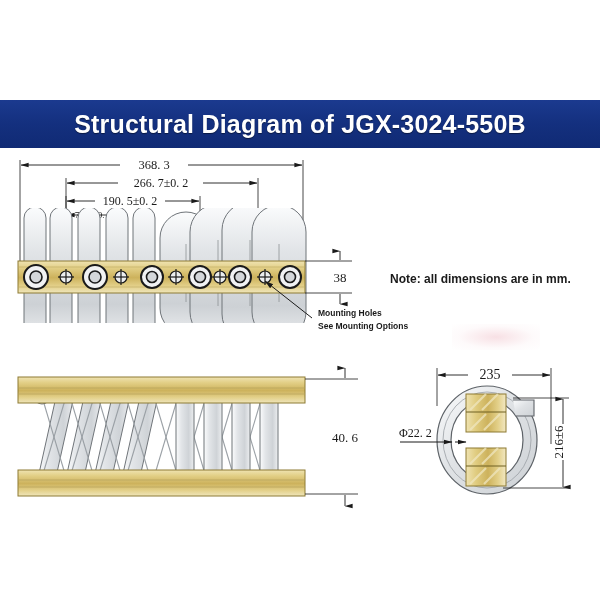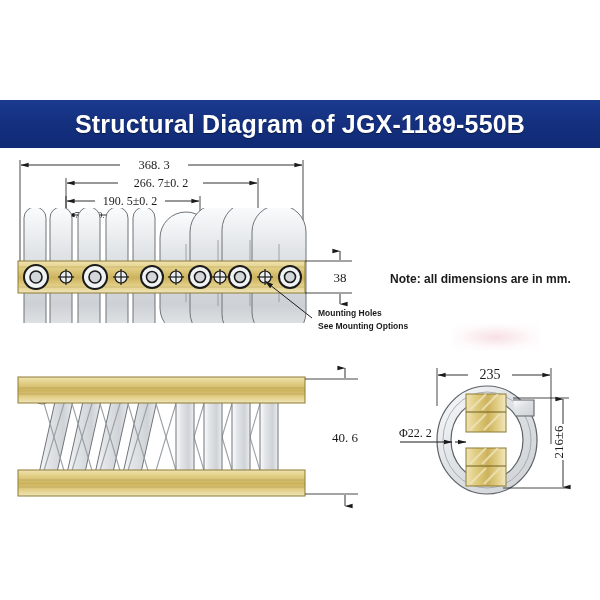--- a/index.html
+++ b/index.html
@@ -26,21 +26,21 @@
   .dimtxt{font-family:"Liberation Serif",serif;fill:#1a1a1a;}
   .noteTxt{font-family:"Liberation Sans",sans-serif;fill:#1a1a1a;font-weight:bold;}
   .callTxt{font-family:"Liberation Sans",sans-serif;fill:#1a1a1a;font-weight:bold;}
 </style>
 </head>
 <body>
 
 <div id="page">
 
   <div id="title-bar">
-    <span id="title-text">Structural Diagram of JGX-1189-550B</span>
+    <span id="title-text">Structural Diagram of JGX-3024-550B</span>
   </div>
 
   <div id="canvas-wrap">
   <svg width="600" height="400" viewBox="0 0 600 400" xmlns="http://www.w3.org/2000/svg">
     <defs>
       <marker id="arrR" markerWidth="9" markerHeight="7" refX="8.5" refY="3.5" orient="auto">
         <polygon points="0,1 9,3.5 0,6" fill="#1a1a1a"></polygon>
       </marker>
       <marker id="arrL" markerWidth="9" markerHeight="7" refX="0.5" refY="3.5" orient="auto">
         <polygon points="9,1 0,3.5 9,6" fill="#1a1a1a"></polygon>

